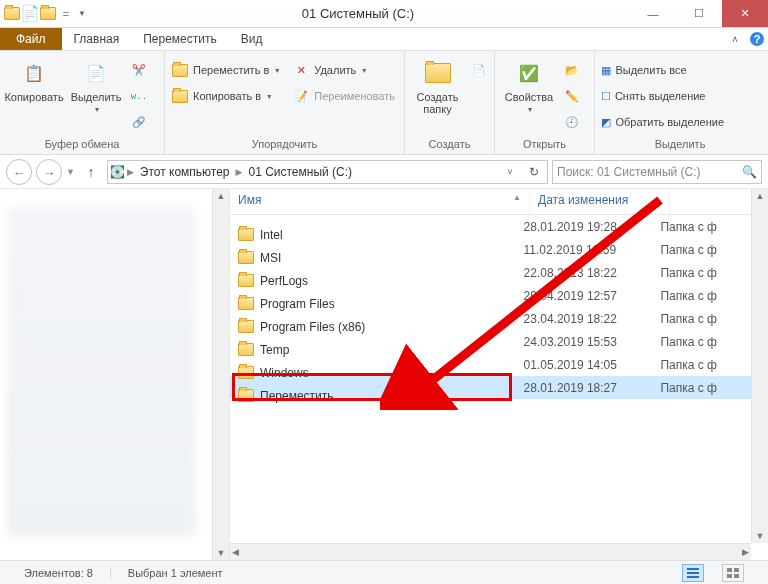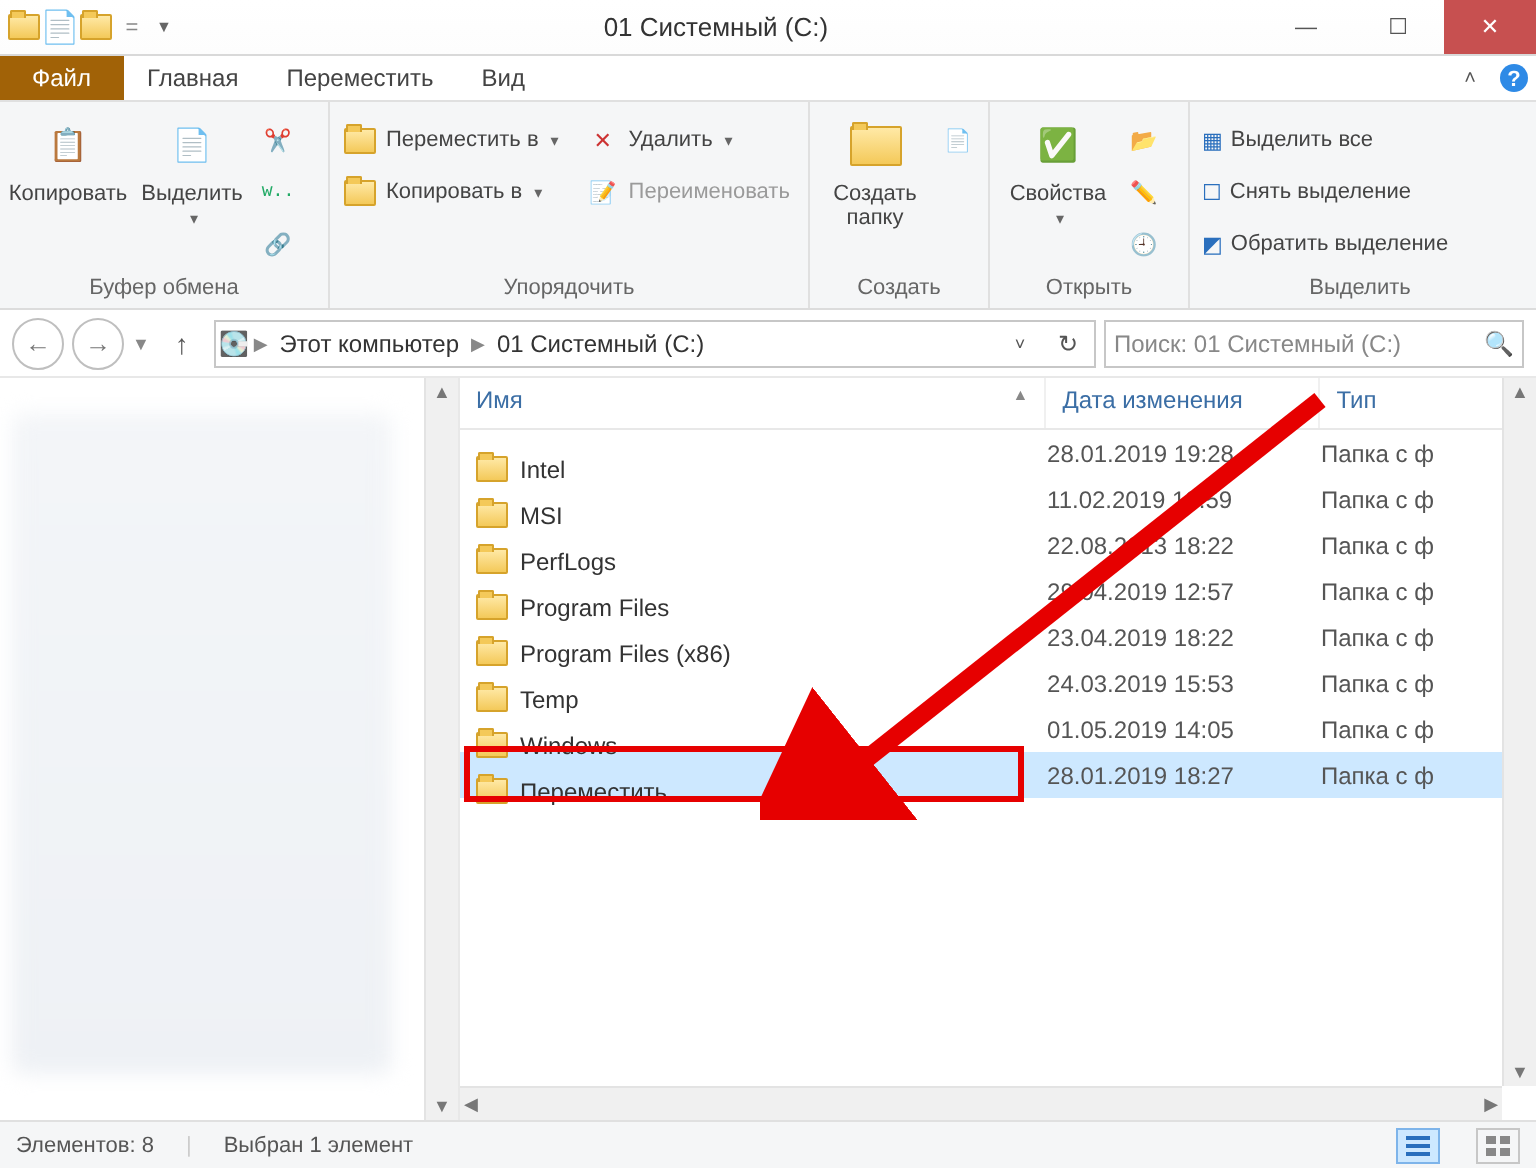--- a/index.html
+++ b/index.html
@@ -51,21 +51,21 @@
   .list-body { }
   .file-row { display:flex; align-items:center; height:23px; font-size:12px; color:#333; }
   .file-row .c-name { width:300px; display:flex; align-items:center; gap:6px; padding-left:8px;margin-top:16px; }
   .file-row .c-date { width:140px; color:#555; }
   .file-row .c-type { width:110px; color:#555; white-space:nowrap; overflow:hidden; }
   .file-row.selected { background:#cde8ff; }
   .folder-ic { width:16px; height:13px; background:linear-gradient(#ffe9a6,#f4c959); border:1px solid #d6a32b; border-radius:1px; position:relative; }
   .folder-ic:before { content:""; position:absolute; top:-3px; left:0; width:6px; height:3px; background:#f4c959; border:1px solid #d6a32b; border-bottom:none; border-radius:1px 1px 0 0; }
   .highlight-box { position:absolute; border:3px solid #e60000; pointer-events:none; }
   .arrow-svg { position:absolute; pointer-events:none; }
-  .statusbar { position:absolute; left:0; right:0; bottom:0; height:24px; background:#f5f6f7; border-top:1px solid #e0e0e0; display:flex; align-items:center; font-size:11px; color:#555; padding:0 8px; gap:16px; }
+  .statusbar { position:absolute; left:0; right:0; bottom:0; height:24px; background:#f5f6f7; border-top:1px solid #e0e0e0; display:flex; align-items:center; font-size:11px; color:#555; padding:0 24px; gap:16px; }
   .statusbar .spacer { flex:1; }
   .viewbtn { width:22px; height:18px; border:1px solid #c7c7c7; margin-left:2px; display:flex; align-items:center; justify-content:center; }
   .viewbtn.active { background:#cde8ff; border-color:#7eb4ea; }
   .dd { font-size:8px; color:#666; margin-left:2px;}
   .qicon { width:16px; height:16px; display:flex; align-items:center; justify-content:center; }
 </style>
 </head>
 <body>
 
 <div class="titlebar">
@@ -254,21 +254,20 @@
         <span>▼</span>
       </div>
   </div>
   <div class="list">
     <div class="list-header">
       <div class="col col-name">
           <span>Имя</span>
           <span style="color:#888;font-size:8px;margin-left:auto">▲</span>
         </div>
       <div class="col col-date">Дата изменения</div>
-      <div class="col col-type">Тип</div>
     </div>
     <div class="list-body" id="list-body">
         <div class="file-row">
           <div class="c-name">
             <span class="folder-ic"></span>
             <span>Intel</span>
           </div>
           <div class="c-date">28.01.2019 19:28</div>
           <div class="c-type">Папка с ф</div>
         </div>

